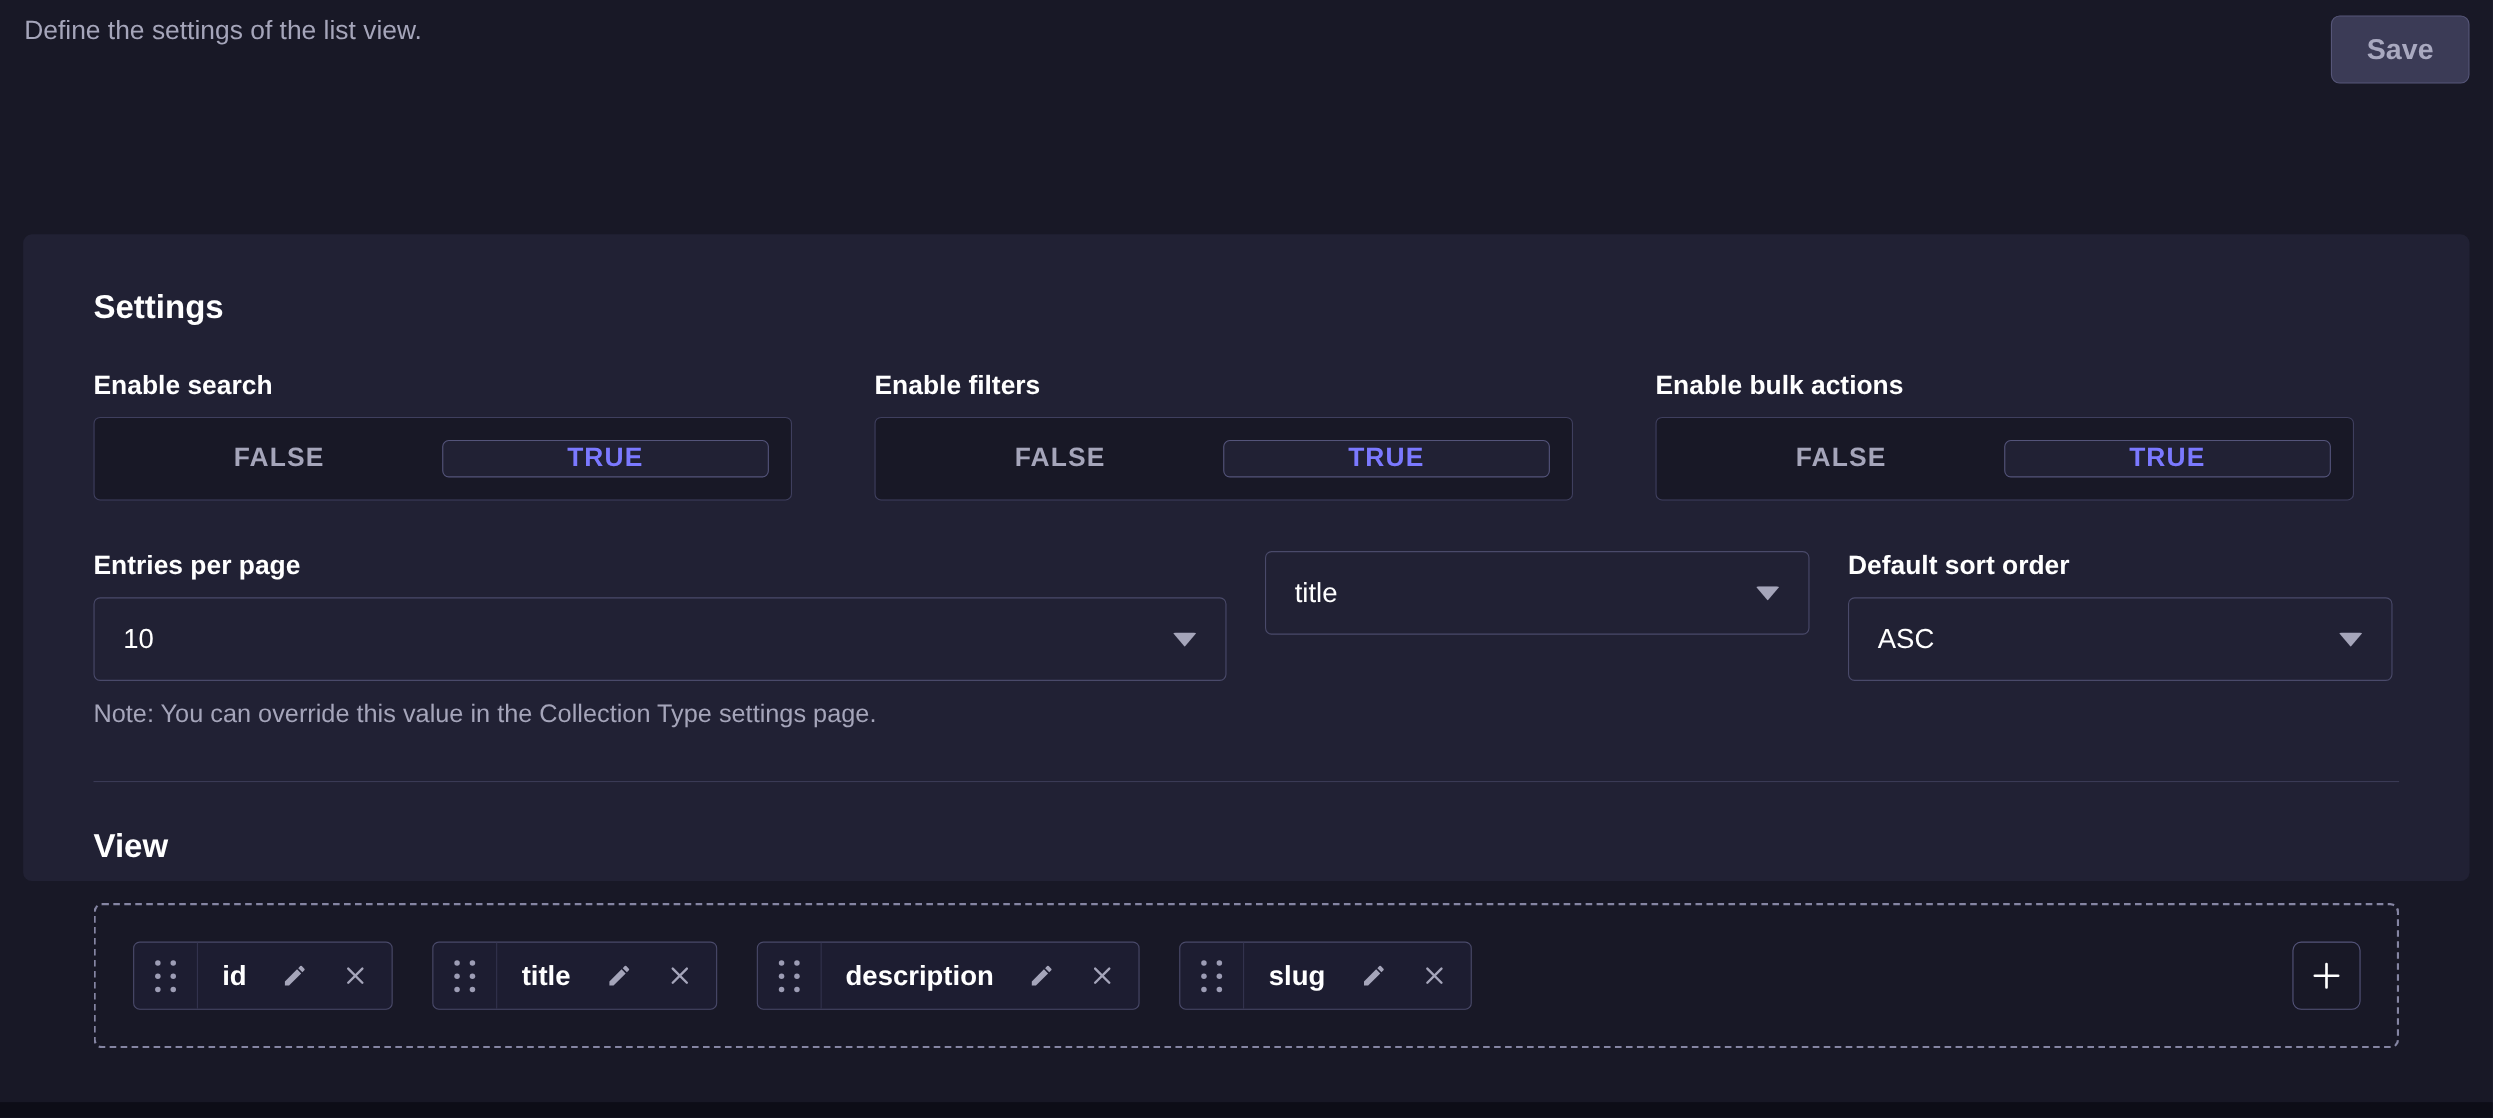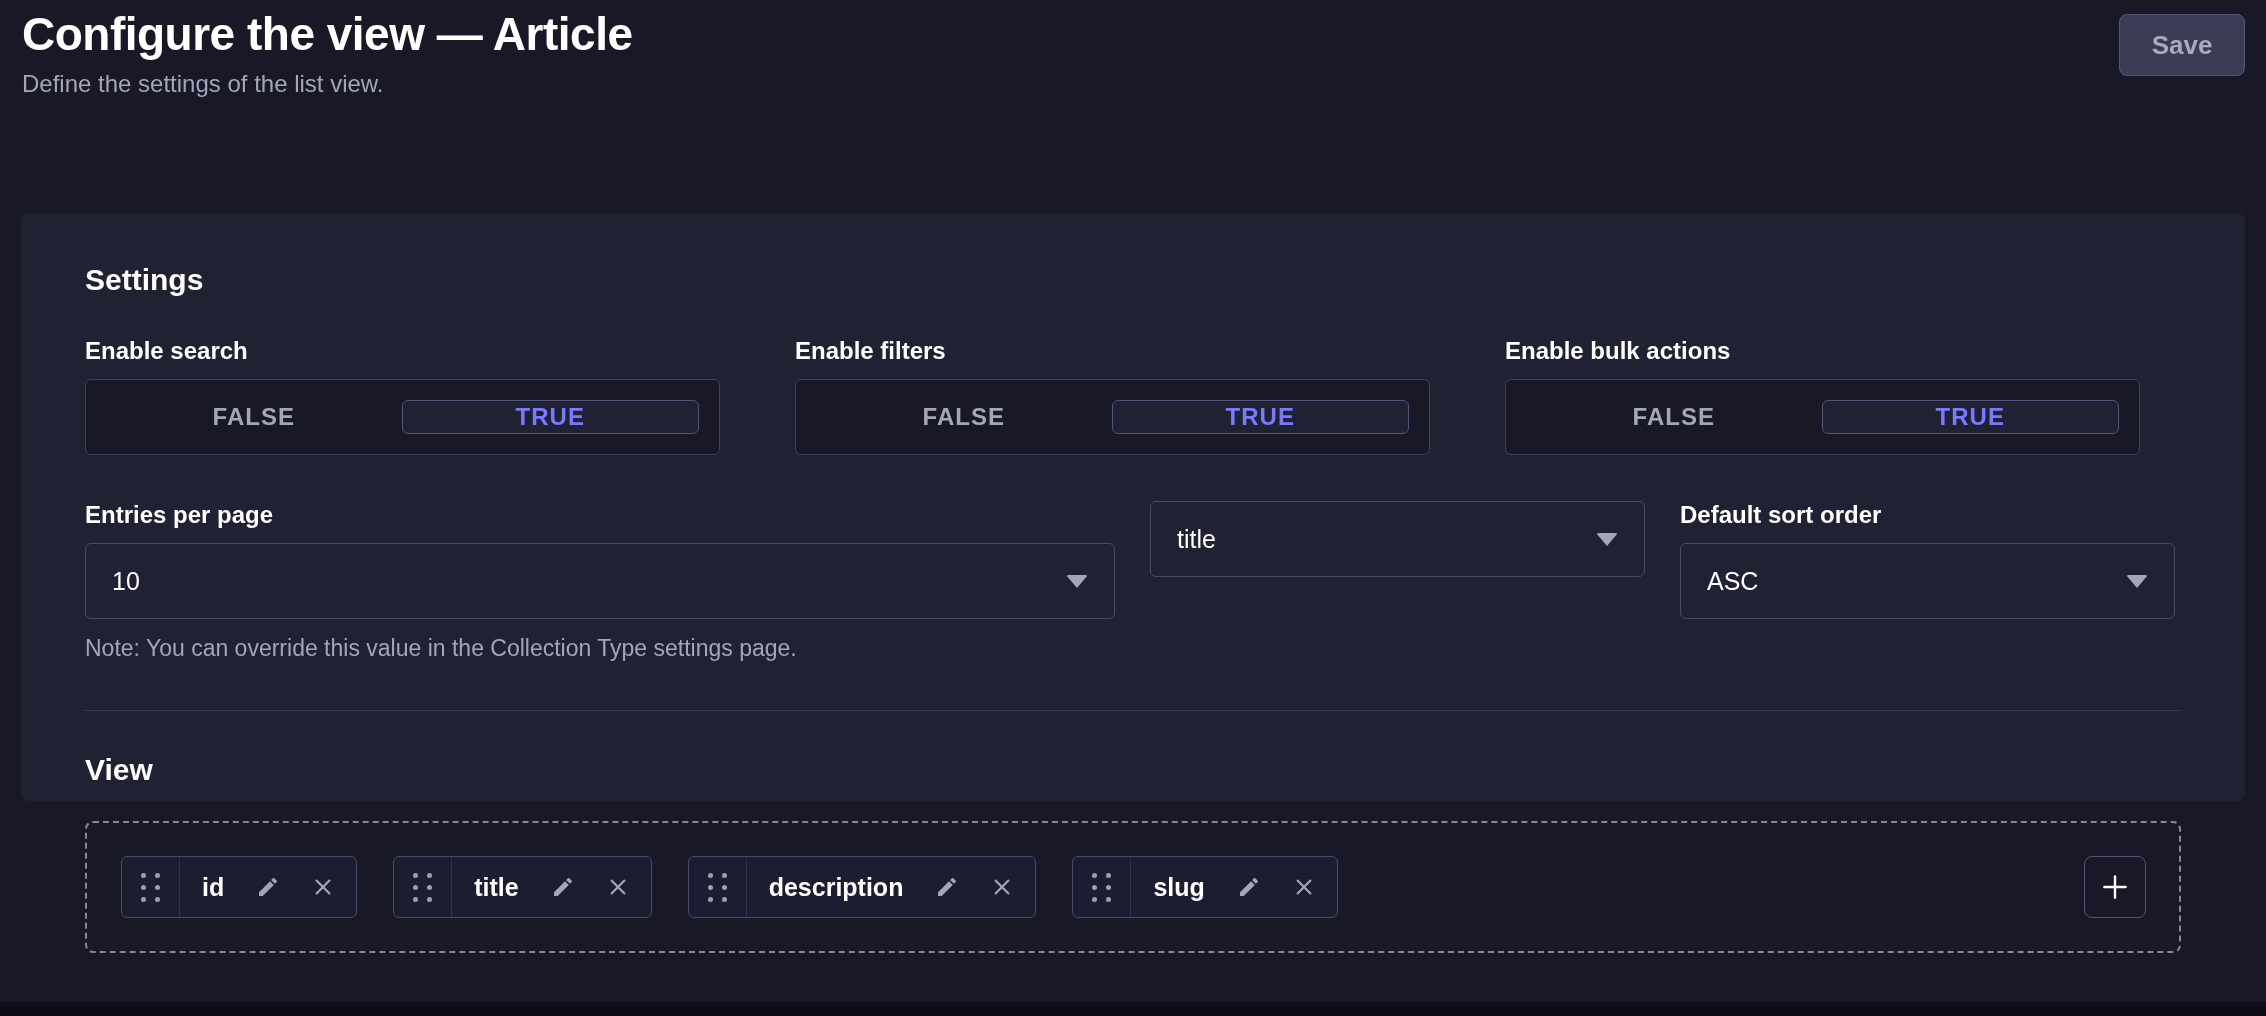--- a/index.html
+++ b/index.html
@@ -97,21 +97,20 @@
     display:flex; align-items:center; justify-content:center; cursor:pointer;
   }
   .window-edge-bottom {
     position:absolute; left:0; bottom:0; width:100%; height:14px; background:#0d0d17;
   }
 </style>
 </head>
 <body>
 
 <div class="header">
-  <div class="page-title">Configure the view — Article</div>
   <div class="page-subtitle">Define the settings of the list view.</div>
 </div>
 <button class="save-btn">Save</button>
 
 <div class="card">
 
   <div class="section-heading settings-heading">Settings</div>
 
   <div class="toggle-grid">
 

